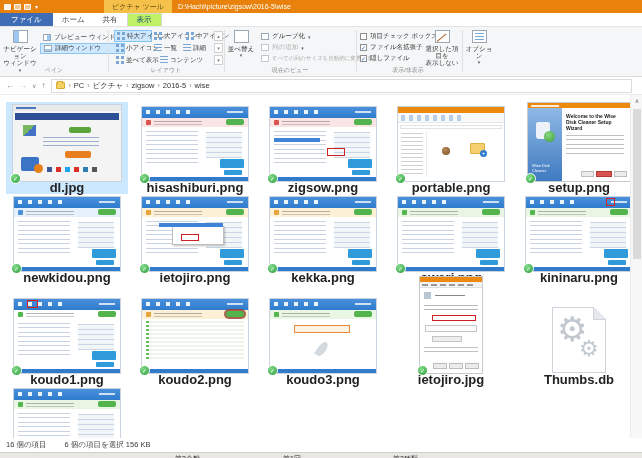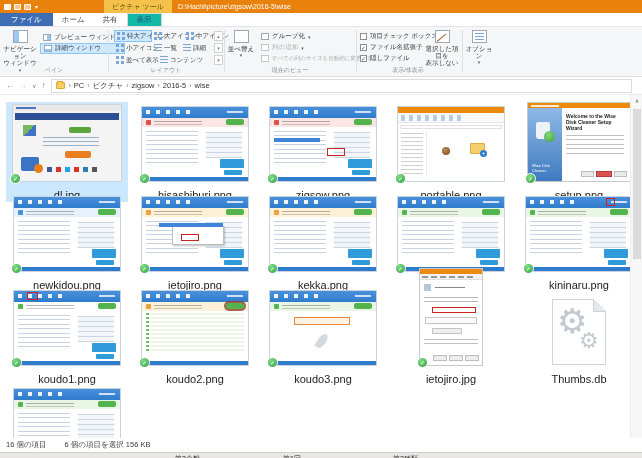--- a/index.html
+++ b/index.html
@@ -12,21 +12,21 @@
   .qicon{width:7px;height:6px;background:rgba(255,255,255,.9);border:1px solid rgba(255,255,255,.95);border-radius:1px;}
   .qicon.dim{background:rgba(255,255,255,.55);}
   .qcaret{color:#fff;font-size:6px;line-height:6px;margin-left:1px;}
   .ctxbadge{height:13px;margin-left:66px;padding:0 8px;background:#F6C14A;color:#5c4a12;font-size:7px;line-height:13px;white-space:nowrap;}
   .wtitle{color:#fff;font-size:7px;margin-left:6px;white-space:nowrap;}
 
   
   .tabsrow{position:absolute;left:0;top:13px;width:642px;height:14px;background:#fff;border-bottom:1px solid #e4e4e4;display:flex;align-items:stretch;font-size:7.5px;}
   .tab{padding:0 9px;display:flex;align-items:center;color:#444;}
   .tab.file{background:#3E6DB5;color:#fff;padding:0 11px;}
-  .tab.active{background:#14b8a6;border:1px solid #d8d8d8;border-bottom:none;color:#1d4f7c;}
+  .tab.active{background:#bef264;border:1px solid #d8d8d8;border-bottom:none;color:#1d4f7c;}
   .tab.manage{margin-left:8px;color:#6b5310;margin-top:24px;}
 
   
   .ribbon{position:absolute;left:0;top:27px;width:642px;height:50px;background:#f5f6f7;border-bottom:1px solid #dcdcdc;font-size:6.5px;color:#333;}
   .rgroup{position:absolute;top:0;height:50px;}
   .rgsep{position:absolute;top:3px;height:42px;width:1px;background:#e0e0e0;}
   .glabel{position:absolute;bottom:2px;width:100%;text-align:center;color:#8a8a8a;font-size:6px;}
   .bigbtn{position:absolute;top:3px;width:34px;display:flex;flex-direction:column;align-items:center;text-align:center;line-height:7px;}
   .bigbtn .bic{width:15px;height:13px;margin-bottom:2px;border:1px solid #9aa7b5;background:#fff;position:relative;}
   .caret{font-size:5px;color:#666;}
@@ -67,21 +67,21 @@
   .crumbbar{height:14px;flex:1;margin-right:10px;border:1px solid #dcdcdc;background:#fff;display:flex;align-items:center;padding:0 4px;gap:3px;font-size:7.5px;color:#333;white-space:nowrap;overflow:hidden;}
   .foldico{width:9px;height:7px;background:#f7d064;border:1px solid #d9ab33;border-radius:1px;position:relative;flex:0 0 auto;}
   .foldico::before{content:"";position:absolute;left:0;top:-2px;width:4px;height:2px;background:#f7d064;border:1px solid #d9ab33;border-bottom:none;}
   .chev{color:#888;font-size:7px;}
 
   
   .content{position:absolute;left:0;top:95px;width:642px;height:343px;background:#fff;overflow:hidden;}
   .row{position:absolute;left:0;width:630px;display:flex;align-items:flex-end;}
   .tile{width:122px;margin-left:6px;flex:0 0 auto;display:flex;flex-direction:column;align-items:center;padding:3px 0 2px;}
   .tile.sel{background:#cce8ff;}
-  .fname{margin-top:10px;font-size:11px;color:#222;text-align:center;line-height:9px;min-height:9px;}
+  .fname{margin-top:2px;font-size:13px;color:#222;text-align:center;line-height:9px;min-height:9px;font-weight:bold;}
   .th{position:relative;}
   .badge{position:absolute;left:-3px;bottom:-3px;width:11px;height:11px;border-radius:50%;background:radial-gradient(circle at 35% 30%,#7fdc87,#2f9e3f);border:1px solid #fff;color:#fff;font-size:6px;line-height:10px;text-align:center;font-style:normal;}
 
   
   .wise{width:106px;height:74px;background:#fff;box-shadow:0 0 0 1px #c9d4de;position:relative;overflow:hidden;}
   .wise .top{position:absolute;left:0;top:0;width:100%;height:11px;background:linear-gradient(#4a90dc,#2f7ccc);}
   .wise .top::before{content:"";position:absolute;left:4px;top:3px;width:46px;height:4px;
       background:repeating-linear-gradient(90deg,rgba(255,255,255,.9) 0 4px,transparent 4px 10px);}
   .wise .top::after{content:"";position:absolute;right:5px;top:4px;width:16px;height:2px;background:rgba(255,255,255,.75);}
   .wise .band{position:absolute;left:0;top:11px;width:100%;height:9px;}

